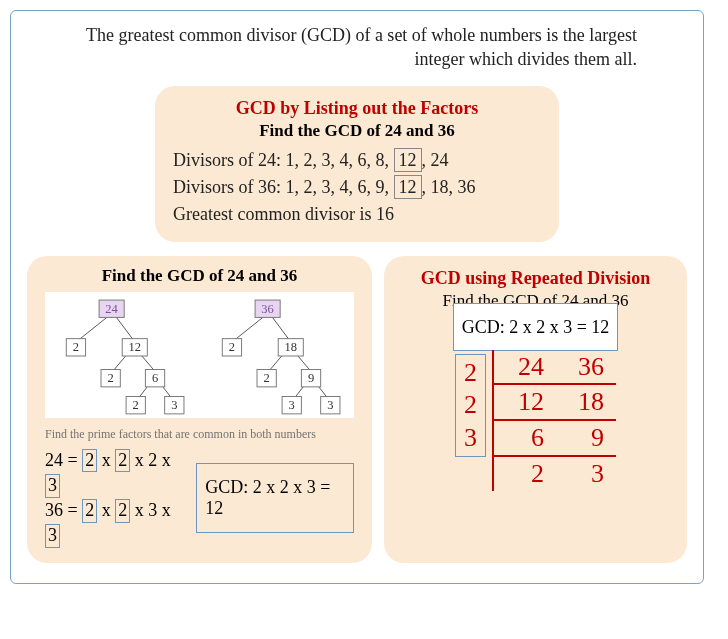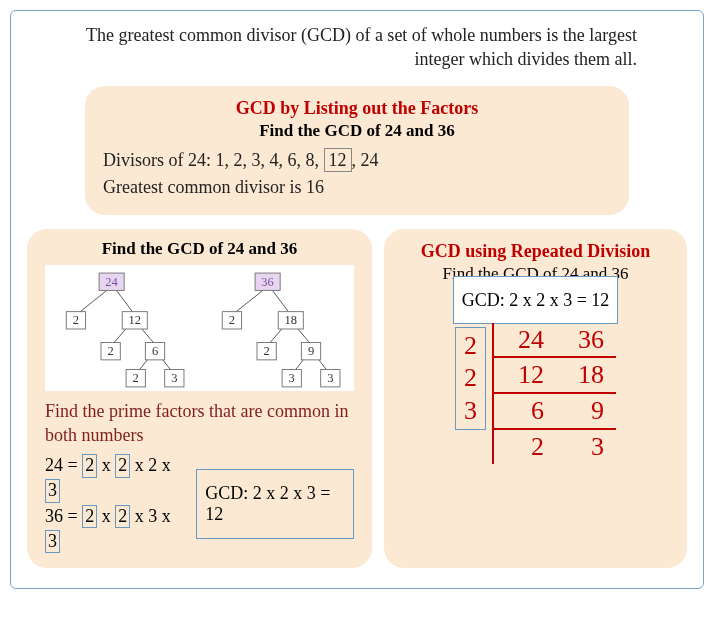--- a/index.html
+++ b/index.html
@@ -30,21 +30,21 @@
     max-width: 560px;
     line-height: 1.35;
   }
   .panel {
     background: #fce9d3;
     border-radius: 20px;
     padding: 10px 18px 14px 18px;
     box-sizing: border-box;
   }
   .panel-listing {
-    width: 544px;
+    width: 404px;
     margin: 0 auto 14px auto;
   }
   .section-title-red {
     color: #c00000;
     font-weight: bold;
     font-size: 18px;
     text-align: center;
     margin: 2px 0 2px 0;
   }
   .section-subtitle {
@@ -87,22 +87,22 @@
     display: flex;
     gap: 6px;
     justify-content: center;
     padding: 4px 2px 2px 2px;
     margin: 4px 0 8px 0;
   }
   .tree-svg {
     display: block;
   }
   .txt {
-    font-size: 18px;
-    color: #7f1d1d;
+    font-size: 12px;
+    color: #737373;
     margin: 4px 0;
     line-height: 1.35;
   }
   .eq-block {
     display: flex;
     align-items: center;
     gap: 14px;
     margin-top: 6px;
   }
   .eq-left {
@@ -164,20 +164,23 @@
 
 <div class="outer-box">
 
   <div class="definition">The greatest common divisor (GCD) of a set of whole numbers is the largest integer which divides them all.</div>
 
   <div class="panel panel-listing">
     <div class="section-title-red">GCD by Listing out the Factors</div>
     <div class="section-subtitle">Find the GCD of 24 and 36</div>
     <div class="listing-line">
       <span>Divisors of 24: </span><span>1, 2, 3, 4, 6, 8, </span><span class="hl">12</span><span>, 24</span>
+    </div>
+    <div class="listing-line">
+      <span>Divisors of 36: </span><span>1, 2, 3, 4, 6, 9, </span><span class="hl">12</span><span>, 18, 36</span>
     </div>
     <div class="listing-line">Greatest common divisor is 16</div>
   </div>
 
   <div class="bottom-row">
 
     <div class="panel panel-prime">
       <div class="section-subtitle">Find the GCD of 24 and 36</div>
 
       <div class="tree-area">

